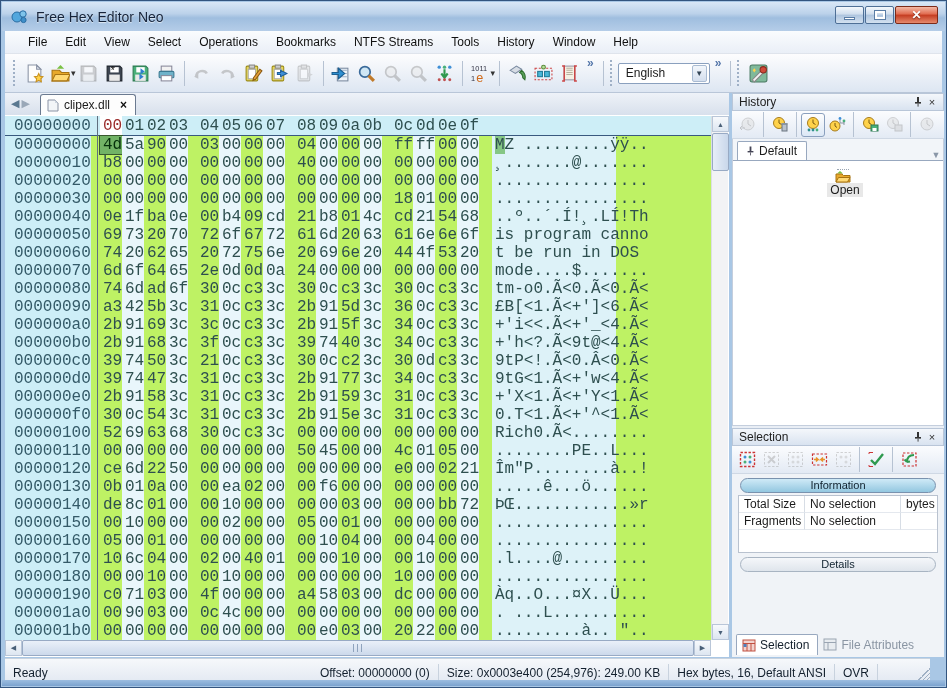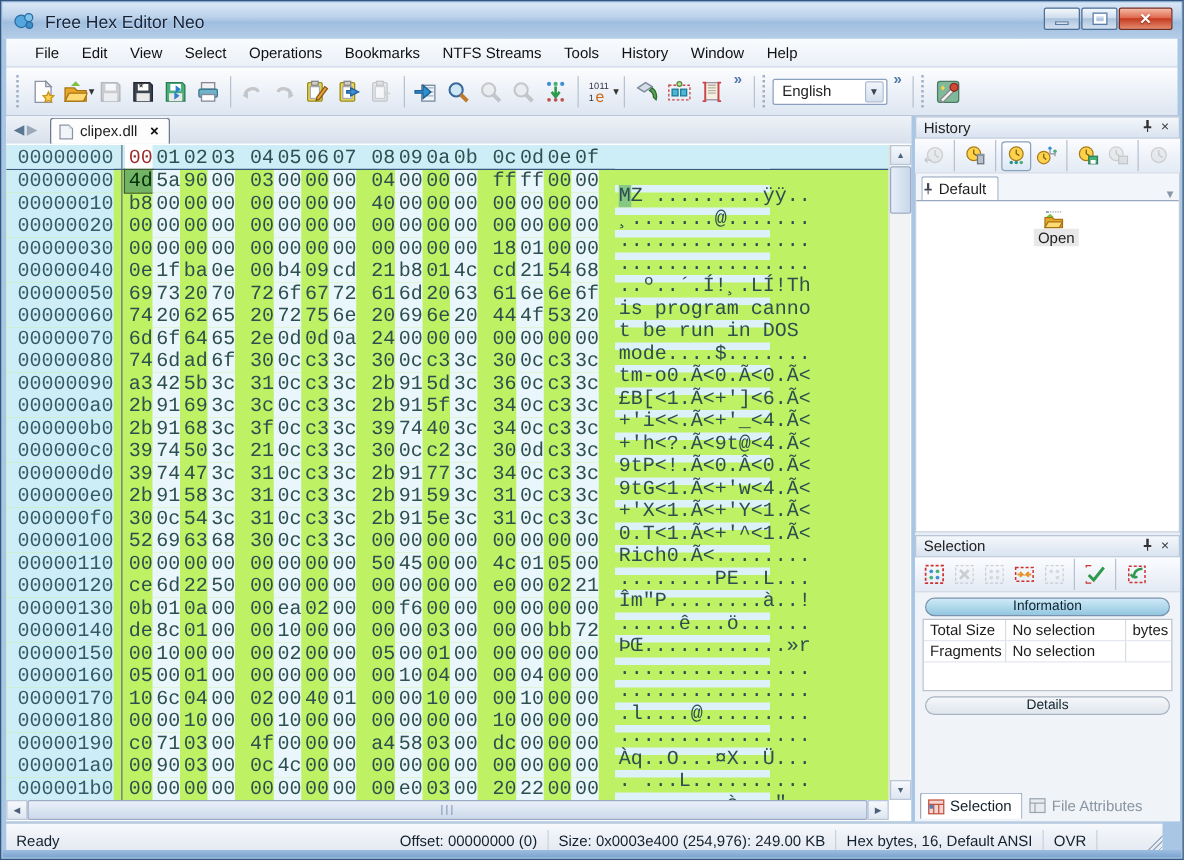--- a/index.html
+++ b/index.html
@@ -58,21 +58,21 @@
   .hexhead{display:flex;height:20px;line-height:20px;background:#cdeef7;border-bottom:1px solid #39597f;}
   .hexrow{display:flex;height:18px;line-height:18px;}
   .addr{width:86px;background:#cdeef7;color:#345a68;padding-left:9px;flex:none;}
   .bytes{display:flex;flex:none;margin-left:9px;}
   .byte{width:22px;flex:none;padding-left:3px;}
   .byte.odd{background:#e9f6fb;}
   .byte.grp{margin-left:9px;}
   .byte.cursor{background:#72b366;outline:1px solid #39592f;color:#04300a;}
   .colhead{color:#2e4f4f;}
   .colhead.active{background:#ffffff;color:#9c2d2d;}
-  .ascii{margin-left:13px;padding:0 3px;background:#ddf2f8;white-space:pre;flex:none;width:124px;margin-top:12px;}
+  .ascii{margin-left:13px;padding:0 3px;background:#ddf2f8;white-space:pre;flex:none;width:124px;}
   .hexhead .ascii-head{margin-left:13px;width:124px;background:#cdeef7;}
   .ach{background:#85c785;}
   .vsep{position:absolute;left:92px;top:0;width:1px;height:524px;background:#607080;}
   
   .vscroll{position:absolute;right:1px;top:23px;width:17px;height:524px;background:#f2f3f5;border-left:1px solid #dcdfe3;}
   .sbtn{width:17px;height:16px;background:linear-gradient(#f7f9fc,#dde6f1);border:1px solid #b9c6d8;
     display:flex;align-items:center;justify-content:center;font-size:7px;color:#4a6078;}
   .vthumb{position:absolute;top:17px;left:0;width:17px;height:38px;border:1px solid #98aac4;
     background:linear-gradient(90deg,#e7eef8,#c9d7ea);border-radius:2px;}
   .vscroll .down{position:absolute;bottom:0;}
@@ -86,21 +86,21 @@
     display:flex;align-items:center;padding:0 4px 0 6px;color:#222;}
   .panel-header .ph-title{flex:1;}
   .ph-ico{width:14px;text-align:center;color:#333;font-size:11px;}
   .panel-toolbar{height:28px;background:linear-gradient(#fbfcfe,#e3eaf4);display:flex;align-items:center;padding-left:3px;border-bottom:1px solid #cfd8e4;}
   .panel-toolbar .tbtn{width:24px;height:24px;}
   .panel-toolbar .tbtn svg{width:17px;height:17px;}
   .tbtn.pressed{border:1px solid #8aa0be;background:linear-gradient(#fefefe,#dce8f6);border-radius:3px;}
   .hist-body{background:#fff;border:1px solid #c4cedd;border-top:none;height:287px;position:relative;}
   .hist-tabrow{display:flex;border-bottom:1px solid #98a8bf;align-items:flex-end;background:#f2f5f9;}
   .hist-tab{height:19px;background:#fff;border:1px solid #98a8bf;border-bottom:none;border-radius:2px 2px 0 0;
-    margin:2px 0 0 4px;display:flex;align-items:center;padding:0 9px 0 0;}
+    margin:2px 0 0 4px;display:flex;align-items:center;padding:0 9px 0 8px;}
   .hist-dd{margin-left:auto;width:14px;color:#8a97a8;font-size:9px;text-align:center;}
   .hist-item{display:flex;align-items:center;margin:8px 0 0 10px;flex-direction:column;}
   .tree-dots{width:12px;border-top:1px dotted #9aa5b2;margin-right:1px;}
   .hist-item .label{background:#e8e8e8;padding:0 3px;margin-left:4px;}
   
   .sel-body{background:#f0f3f7;height:100%;position:relative;}
   .pill{height:15px;border:1px solid #7a92ae;border-radius:8px;margin:4px 8px 2px 8px;
     text-align:center;font-size:11px;line-height:13px;color:#10222f;
     background:linear-gradient(#cfeaf7,#93c7e0);}
   .pill.gray{background:linear-gradient(#f5f7fa,#dfe5ec);border-color:#a8b4c2;}

